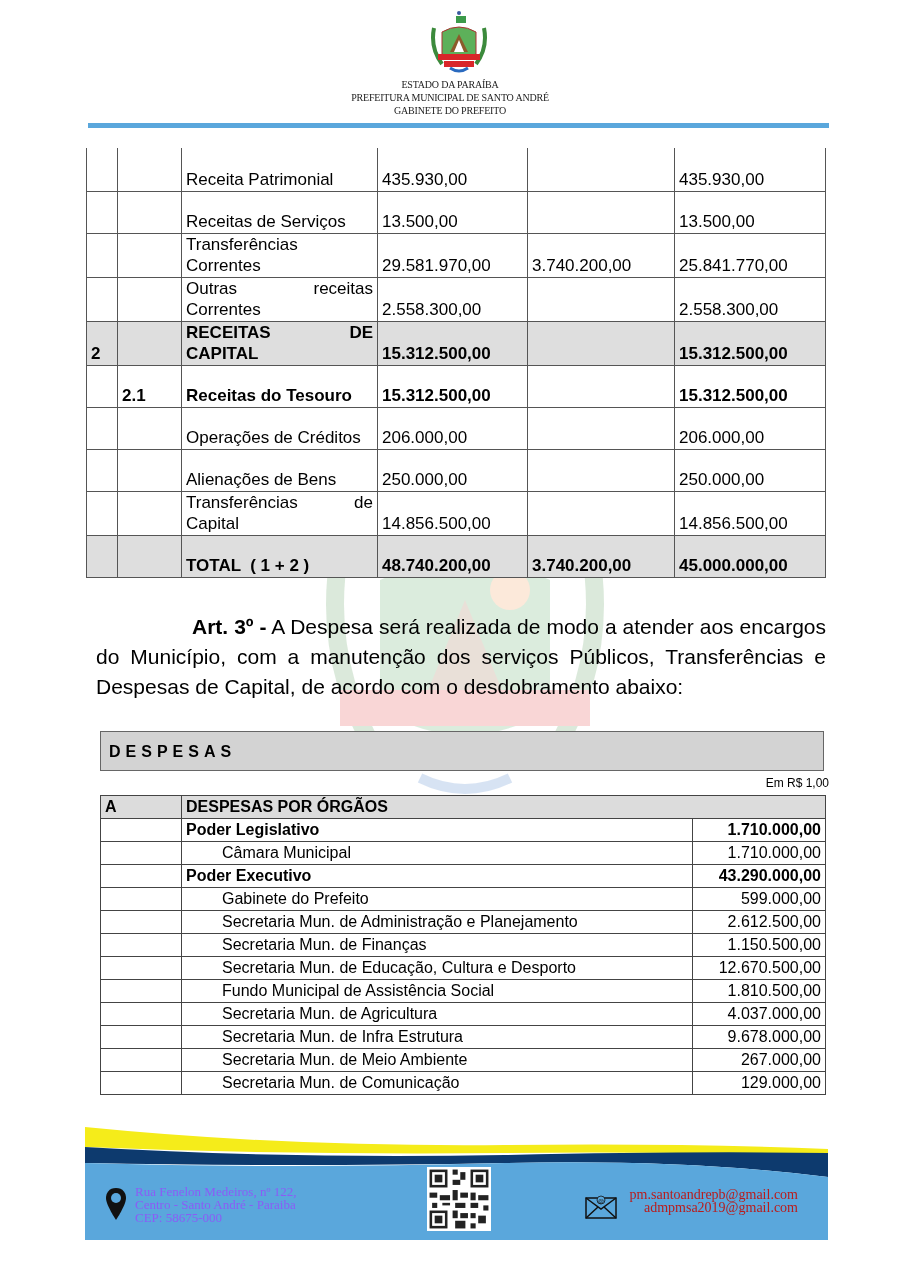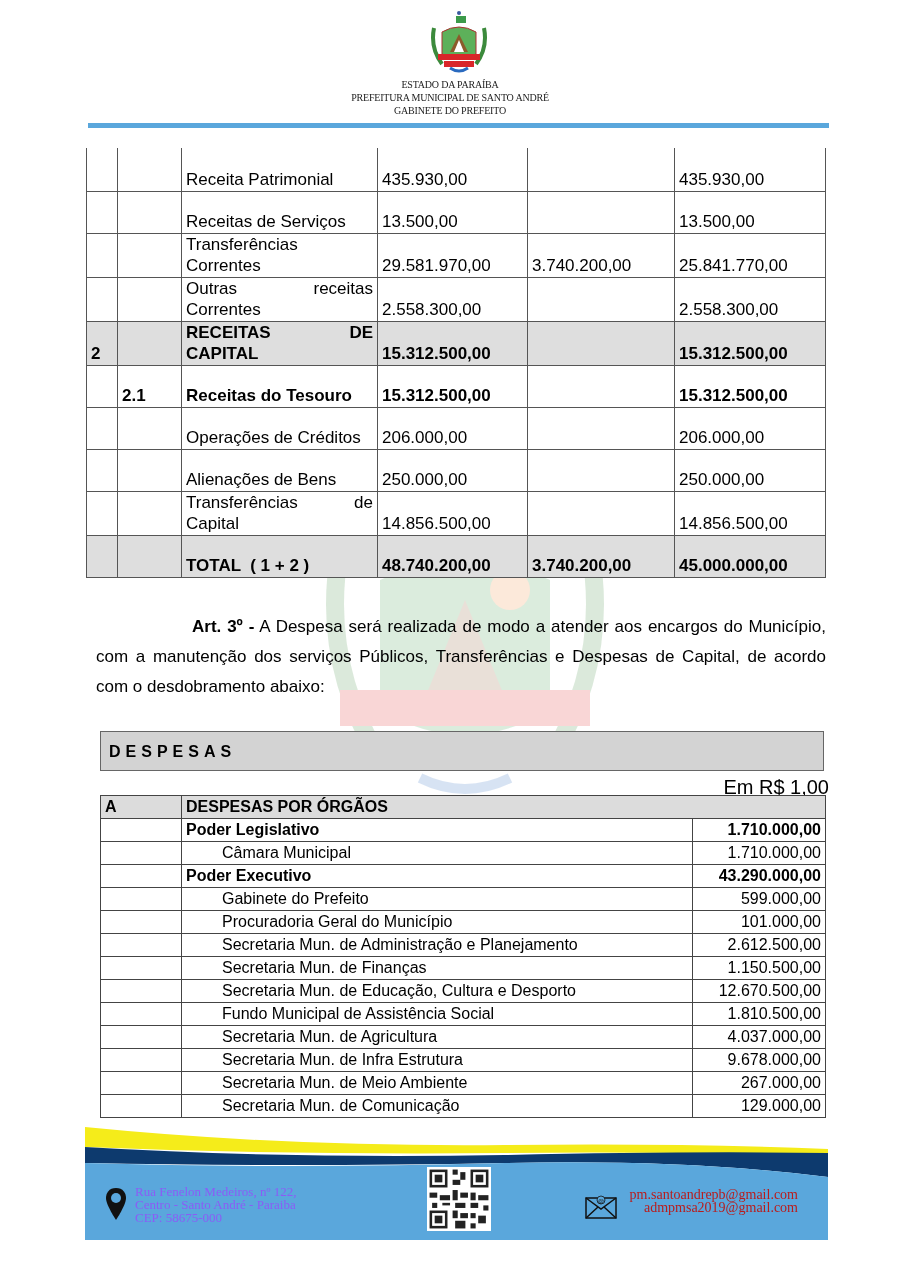--- a/index.html
+++ b/index.html
@@ -27,26 +27,26 @@
   .rec-table td.c4 { width: 138px; }
   .rec-table td.c5 { width: 140px; }
   .rec-table tr.shade td { background: #dedede; }
   .rec-table tr.bold td { font-weight: bold; }
   .just { display: flex; justify-content: space-between; }
   .rec-table tr.h42 td { height: 40px; }
   .rec-table tr.h44 td { height: 42px; }
   .center-right { text-align: right; padding-right: 6px !important; }
 
   
-  .art { position: absolute; left: 96px; top: 612px; width: 730px; font-size: 17px; line-height: 30px; text-align: justify; }
+  .art { position: absolute; left: 96px; top: 612px; width: 730px; font-size: 21px; line-height: 30px; text-align: justify; }
   .art .indent { display: inline-block; width: 96px; }
 
   
   .desp-box { position: absolute; left: 100px; top: 731px; width: 724px; height: 40px; background: #d3d3d3; border: 1px solid #666; box-sizing: border-box; font-weight: bold; font-size: 16px; letter-spacing: 5px; line-height: 40px; padding-left: 8px; }
-  .em-rs { position: absolute; right: 71px; top: 776px; font-size: 20px; }
+  .em-rs { position: absolute; right: 71px; top: 776px; font-size: 12px; }
 
   
   .desp-table { position: absolute; left: 100px; top: 795px; width: 726px; font-size: 16px; }
   .desp-table td { border: 1px solid #444; padding: 0 4px; line-height: 22px; height: 22px; }
   .desp-table td.c0 { width: 72px; font-weight: bold; }
   .desp-table td.c2 { width: 124px; text-align: right; }
   .desp-table tr.head td { background: #dcdcdc; font-weight: bold; }
   .desp-table tr.group td { font-weight: bold; }
   .desp-table td.sub { padding-left: 40px; }
 
@@ -223,25 +223,20 @@
   </tr>
   <tr class="group">
     <td class="c0"></td>
     <td>Poder Executivo</td>
     <td class="c2">43.290.000,00</td>
   </tr>
   <tr>
     <td class="c0"></td>
     <td class="sub">Gabinete do Prefeito</td>
     <td class="c2">599.000,00</td>
-  </tr>
-  <tr>
-    <td class="c0"></td>
-    <td class="sub">Procuradoria Geral do Município</td>
-    <td class="c2">101.000,00</td>
   </tr>
   <tr>
     <td class="c0"></td>
     <td class="sub">Secretaria Mun. de Administração e Planejamento</td>
     <td class="c2">2.612.500,00</td>
   </tr>
   <tr>
     <td class="c0"></td>
     <td class="sub">Secretaria Mun. de Finanças</td>
     <td class="c2">1.150.500,00</td>

